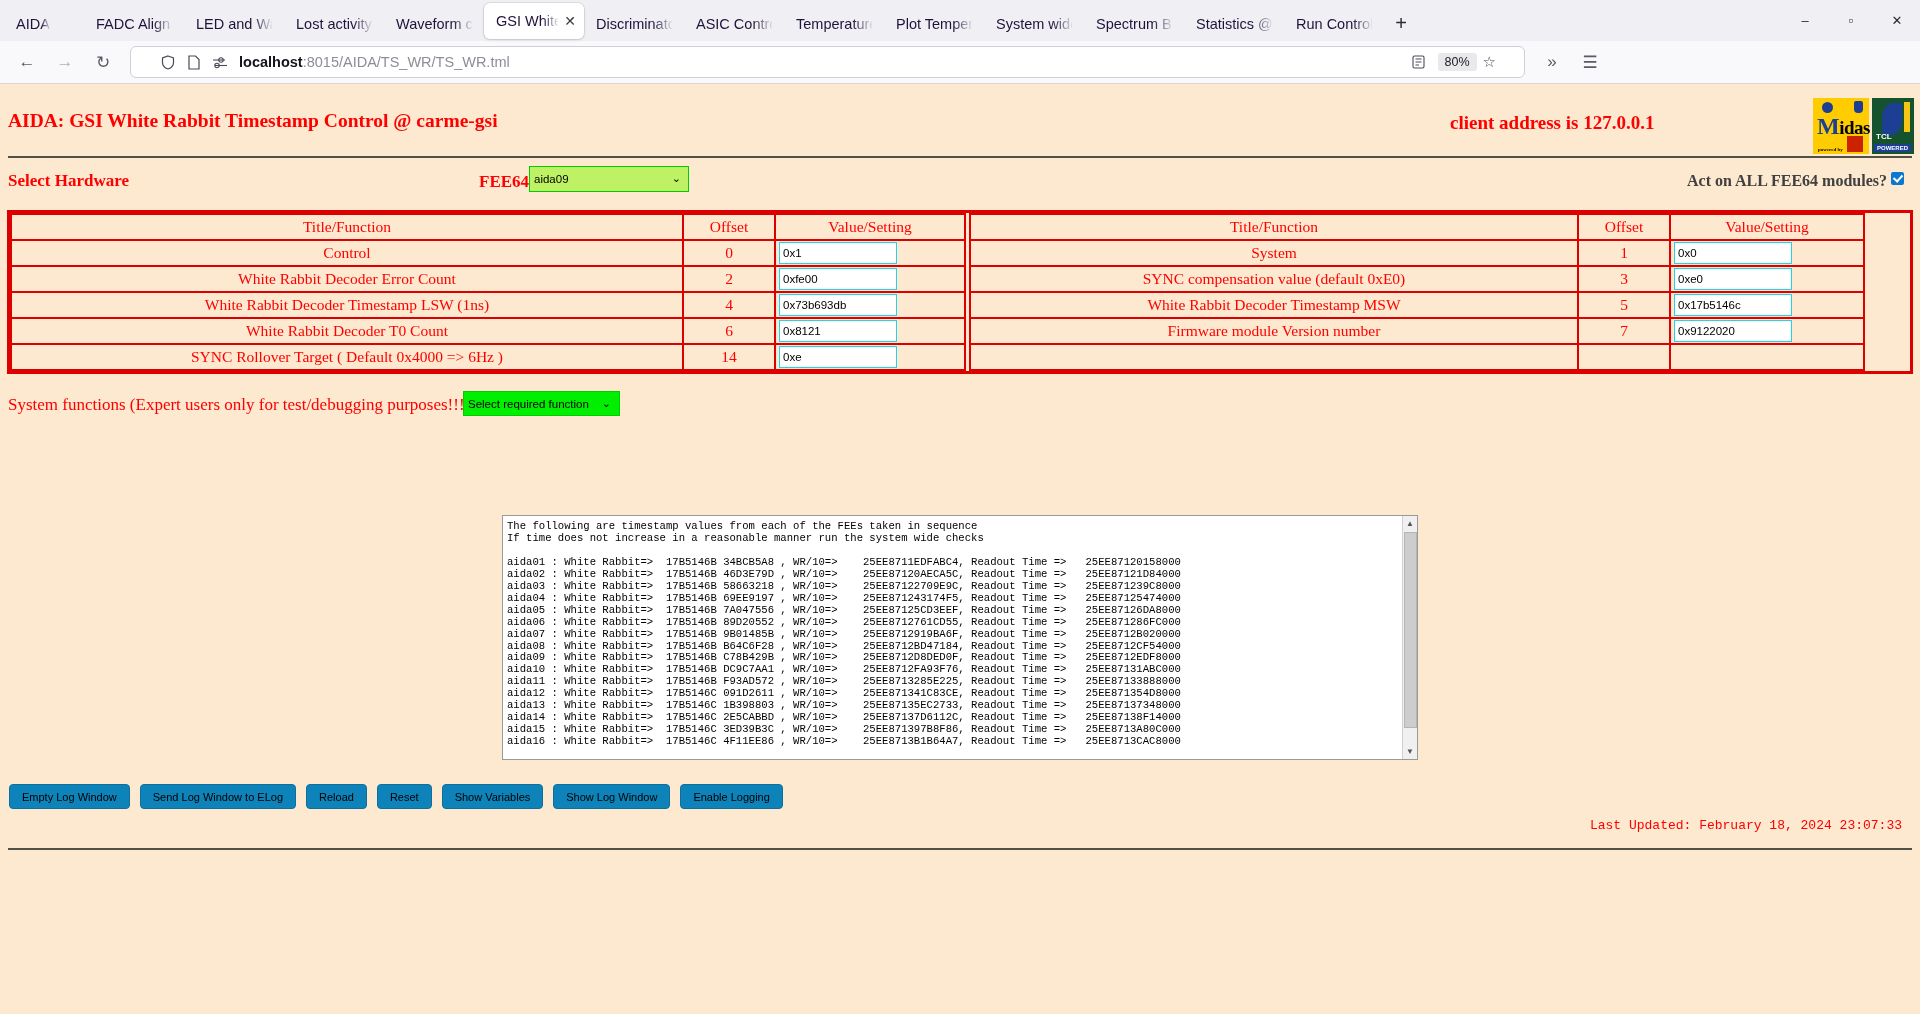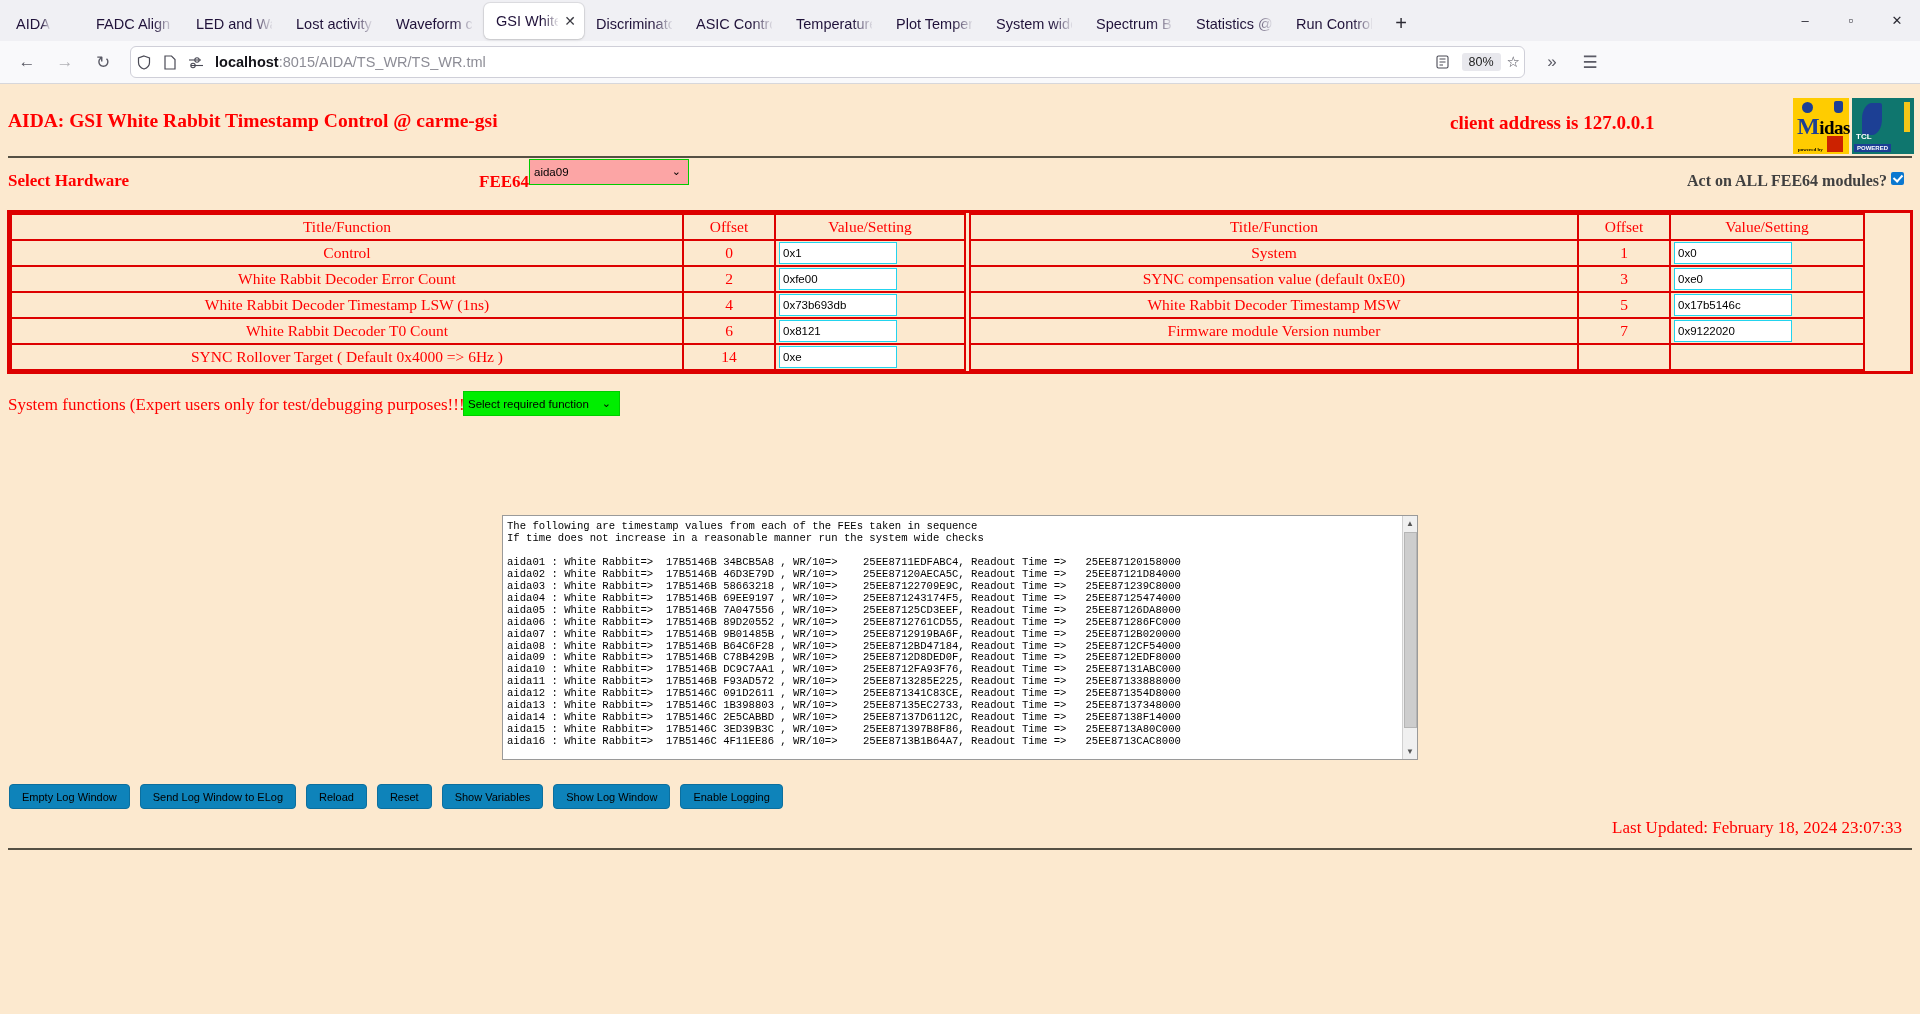--- a/index.html
+++ b/index.html
@@ -97,21 +97,21 @@
   .navbtn.disabled { color: #b1b1b6; }
   .urlbar {
     flex: 1;
     height: 32px;
     margin: 0 8px;
     background: #ffffff;
     border: 1px solid #cfcfd8;
     border-radius: 6px;
     display: flex;
     align-items: center;
-    padding: 0 0;
+    padding: 0 24px;
     max-width: 1395px;
   }
   .url-icn {
     width: 26px; height: 20px;
     display: flex; align-items: center; justify-content: center;
     color: #4a4a55;
   }
   .urltext {
     flex: 1;
     font-size: 14.5px;
@@ -195,22 +195,22 @@
   }
   .logo-midas .sub {
     position: absolute; left: 5px; bottom: 2px;
     font-size: 5px; font-weight: bold; color: #000;
   }
   .logo-midas .sq {
     position: absolute; right: 6px; bottom: 2px;
     width: 16px; height: 16px; background: #cc2200;
   }
   .logo-tcl {
-    width: 62px; height: 56px;
-    background: #0f766e;
+    width: 42px; height: 56px;
+    background: #14532d;
     position: relative;
   }
   .logo-tcl .swoosh {
     position: absolute;
     left: 10px; top: 5px;
     width: 20px; height: 32px;
     background: #1c3f94;
     border-radius: 50% 10% 50% 10%;
   }
   .logo-tcl .stripe {
@@ -251,23 +251,23 @@
   }
   .fee-label {
     position: absolute;
     left: 479px; top: 14px;
     color: #ff0000;
     font-weight: bold;
     font-size: 17px;
   }
   .fee-select {
     position: absolute;
-    left: 529px; top: 1px;
+    left: 529px; top: 8px;
     width: 160px; height: 26px;
-    background: #fca5a5;
+    background: #bef264;
     border: 1px solid #00cc00;
     font-family: "Liberation Sans", sans-serif;
     font-size: 11.5px;
     color: #000;
     padding: 0 4px;
     display: flex;
     align-items: center;
   }
   .fee-select .caret { position: absolute; right: 7px; top: 5px; font-size: 11px; }
   .act-all {
@@ -429,22 +429,22 @@
     display: flex;
     align-items: center;
     justify-content: center;
     white-space: nowrap;
   }
 
   .last-upd {
     position: absolute;
     right: 18px; top: 734px;
     color: #ff0000;
-    font-size: 17px;
-    font-family: Liberation Serif, serif;
+    font-size: 13px;
+    font-family: Liberation Mono, monospace;
     margin-left: 40px;
   }
   .hr-bottom {
     position: absolute;
     left: 8px; right: 8px; top: 764px;
     height: 2px;
     background: #555044;
   }
 </style>
 </head>

